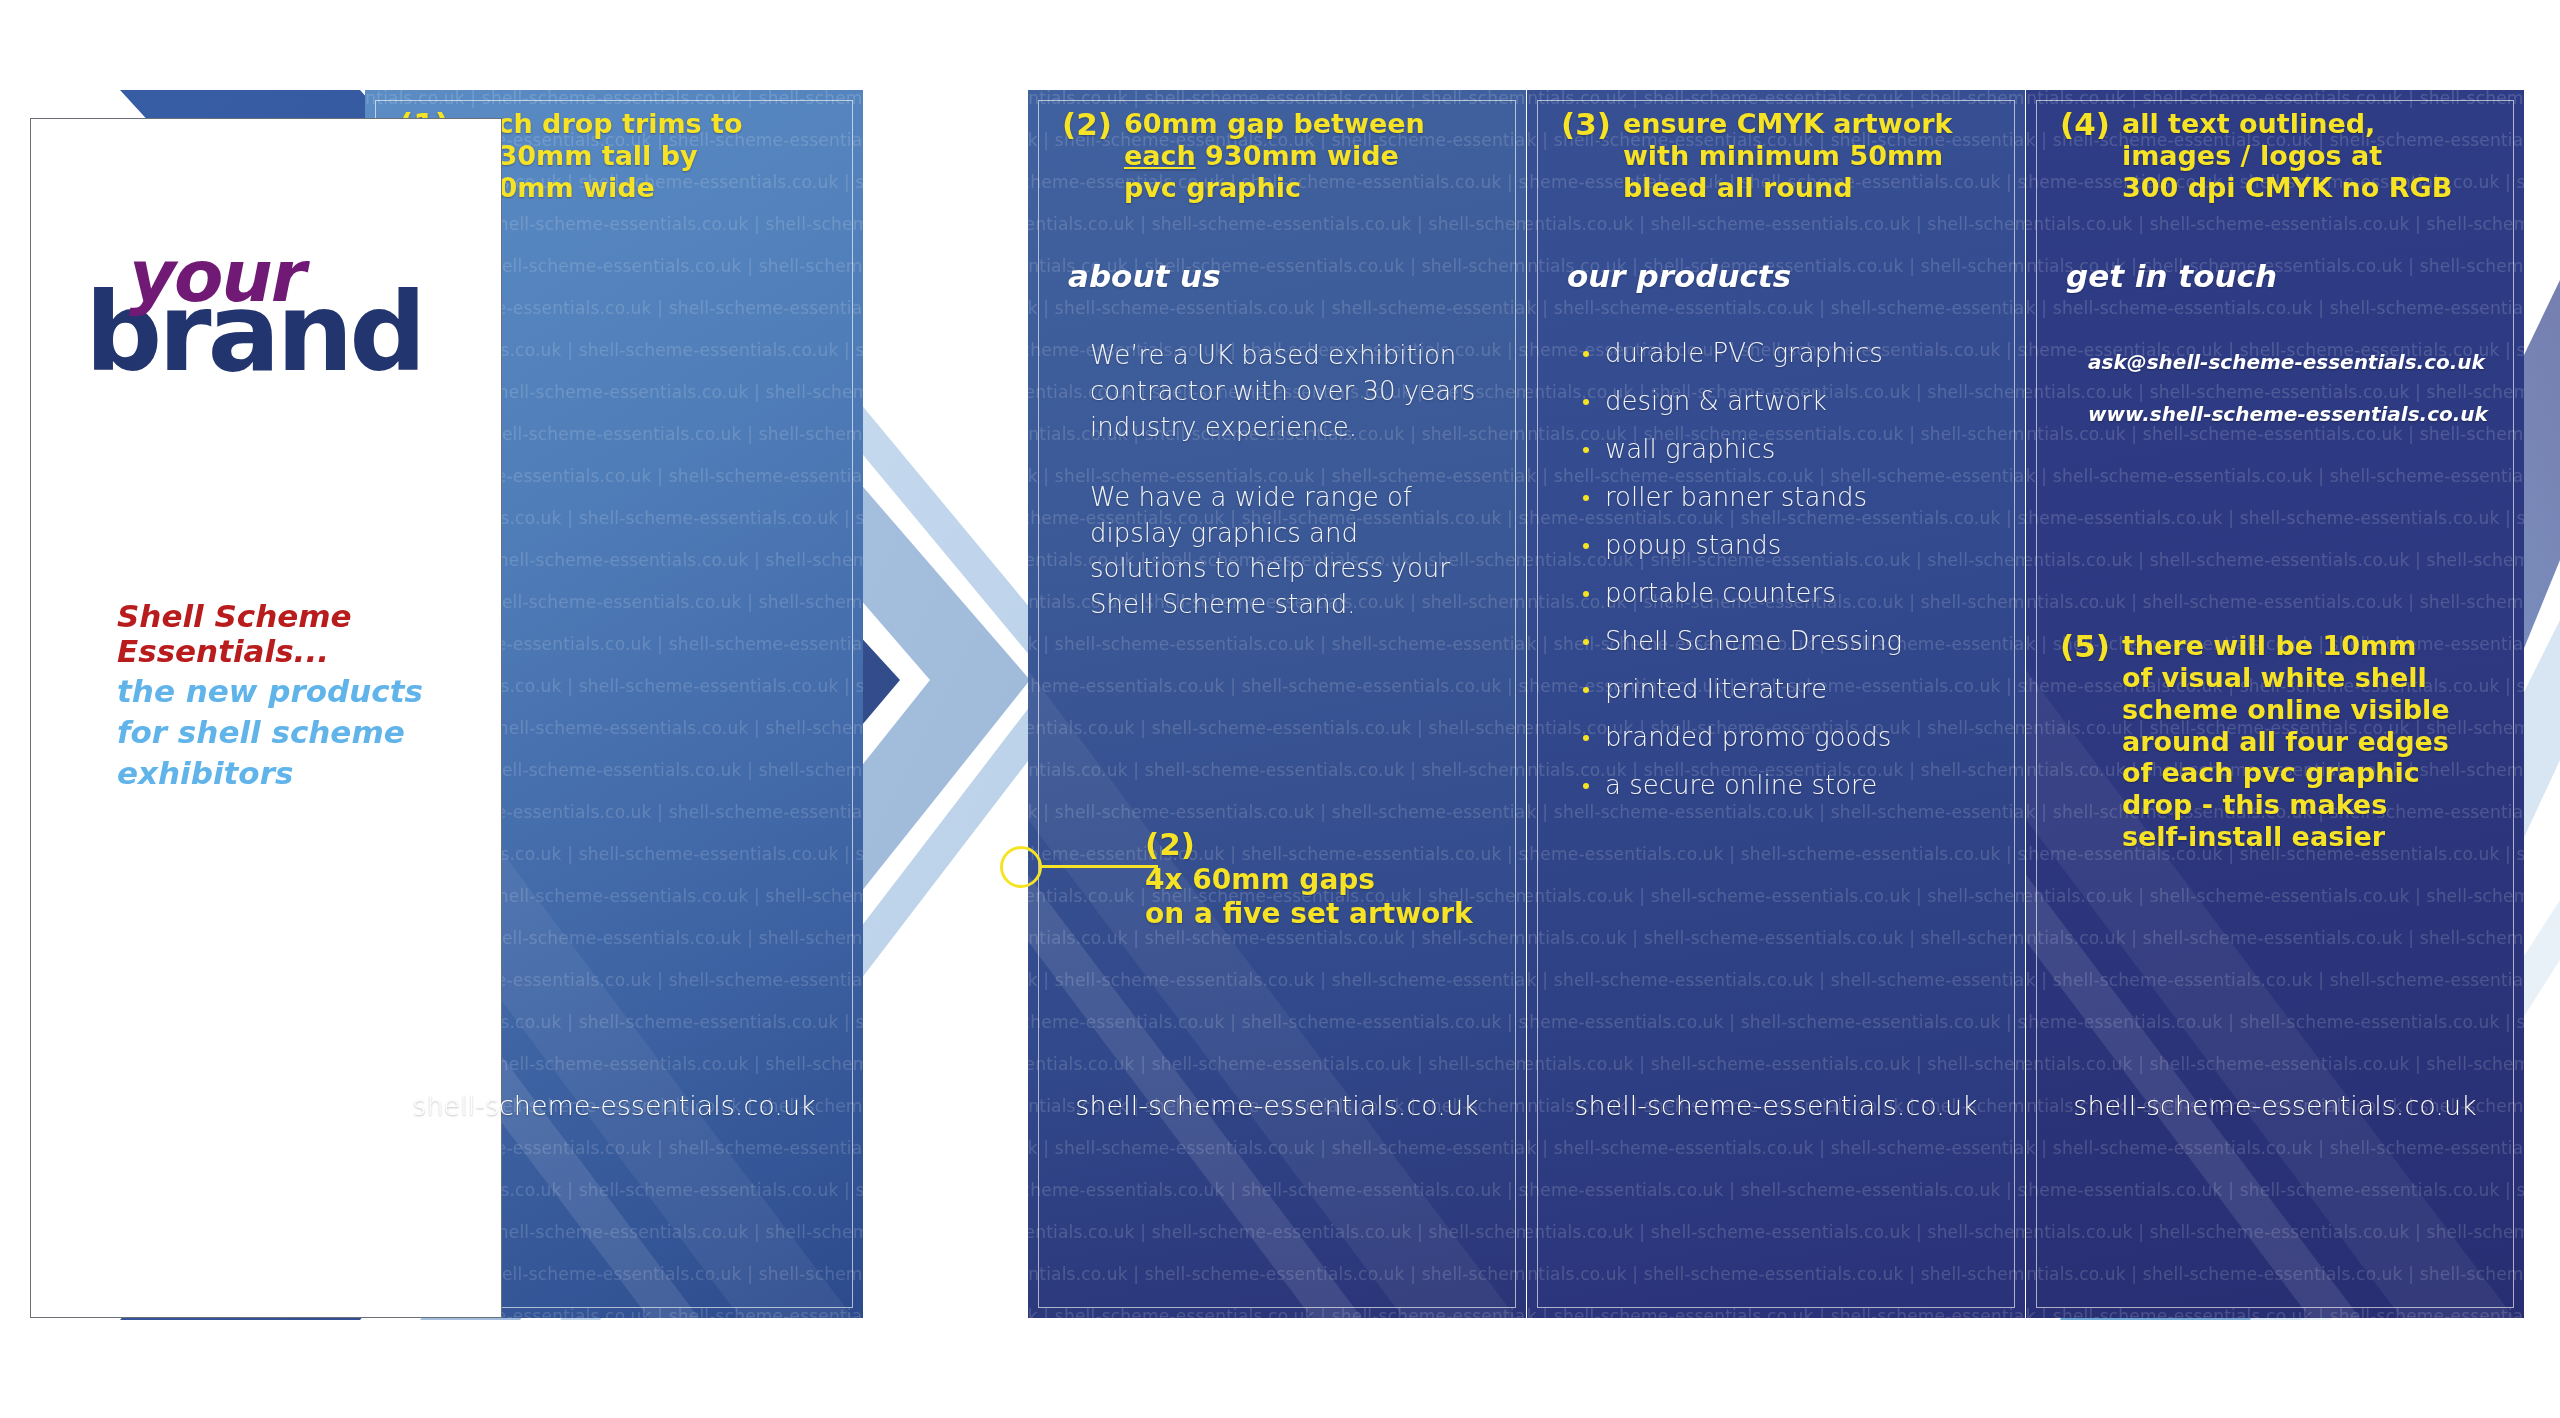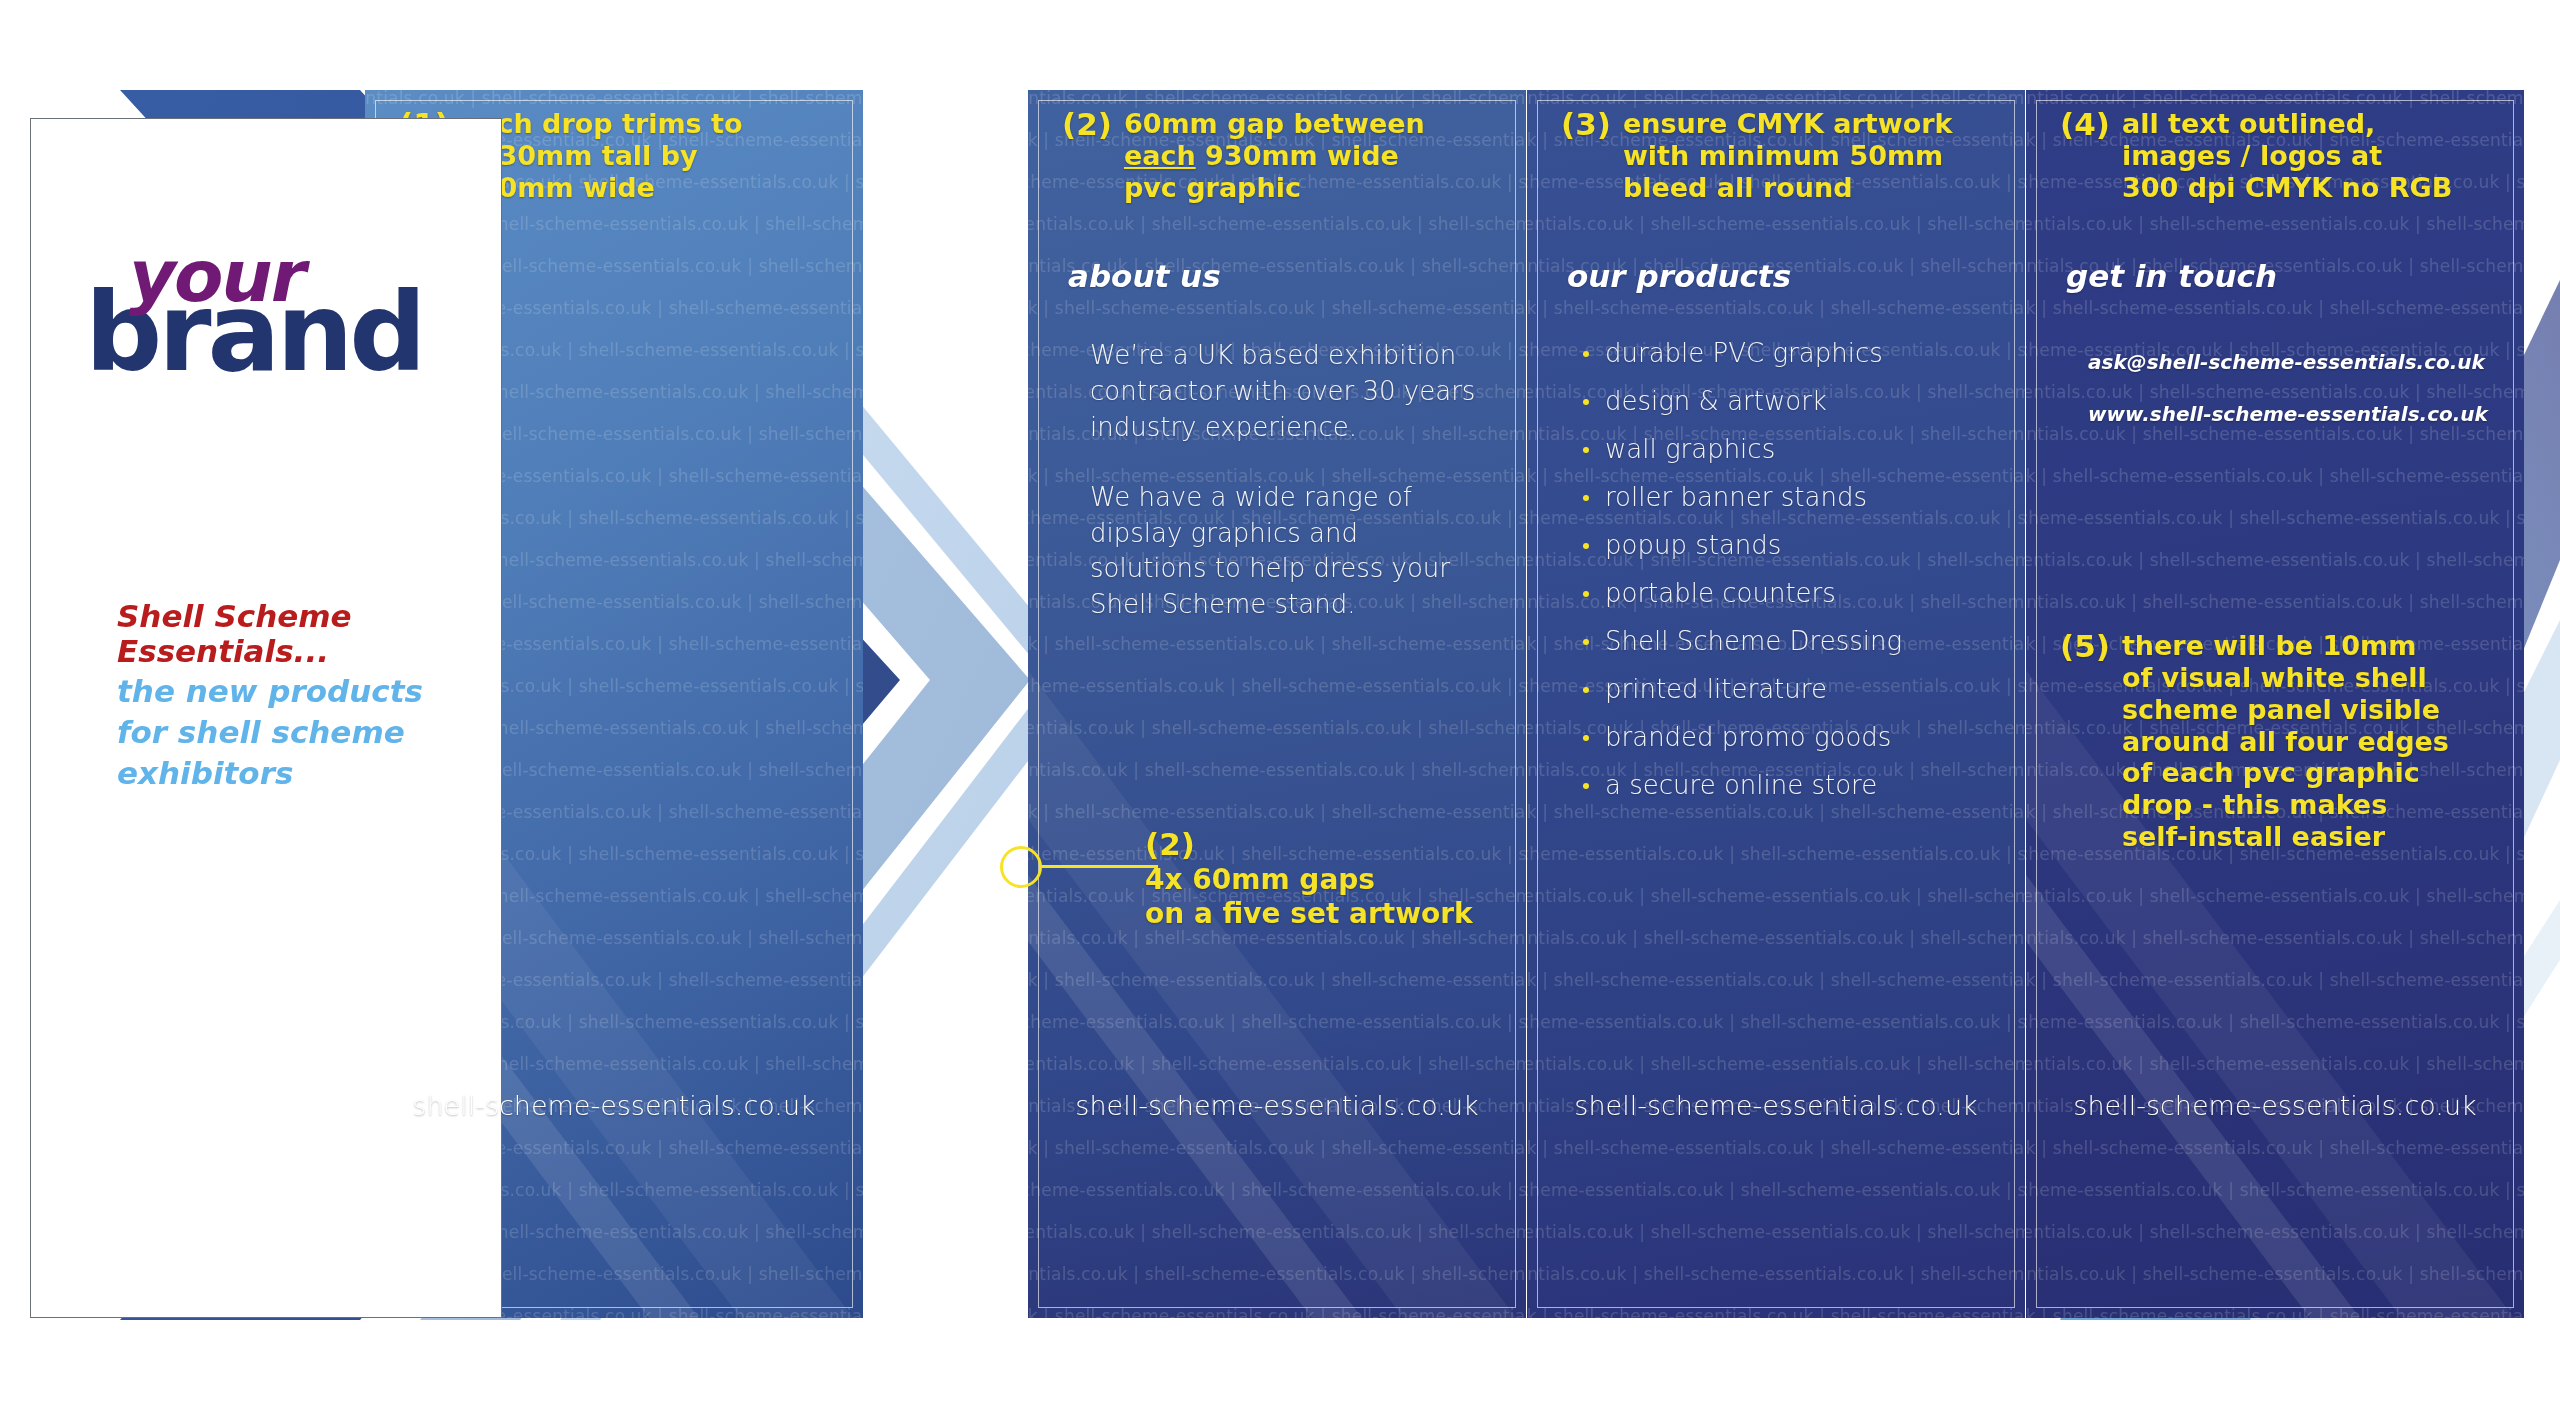--- a/index.html
+++ b/index.html
@@ -589,21 +589,21 @@
         <div class="contact" style="top:262px">
           <span>ask@shell-scheme-essentials.co.uk</span>
           <span class="c2">www.shell-scheme-essentials.co.uk</span>
         </div>
 
         <div class="callout" style="left:34px; top:540px; width:450px">
           <span class="num">(5)</span>
           <span class="body">
             <span>there will be 10mm</span><br>
             <span>of visual white shell</span><br>
-            <span>scheme panel visible</span><br>
+            <span>scheme online visible</span><br>
             <span>around all four edges</span><br>
             <span>of each pvc graphic</span><br>
             <span>drop - this makes</span><br>
             <span>self-install easier</span>
           </span>
         </div>
 
         <div class="footer-url">shell-scheme-essentials.co.uk</div>
       </div>
     </section>

